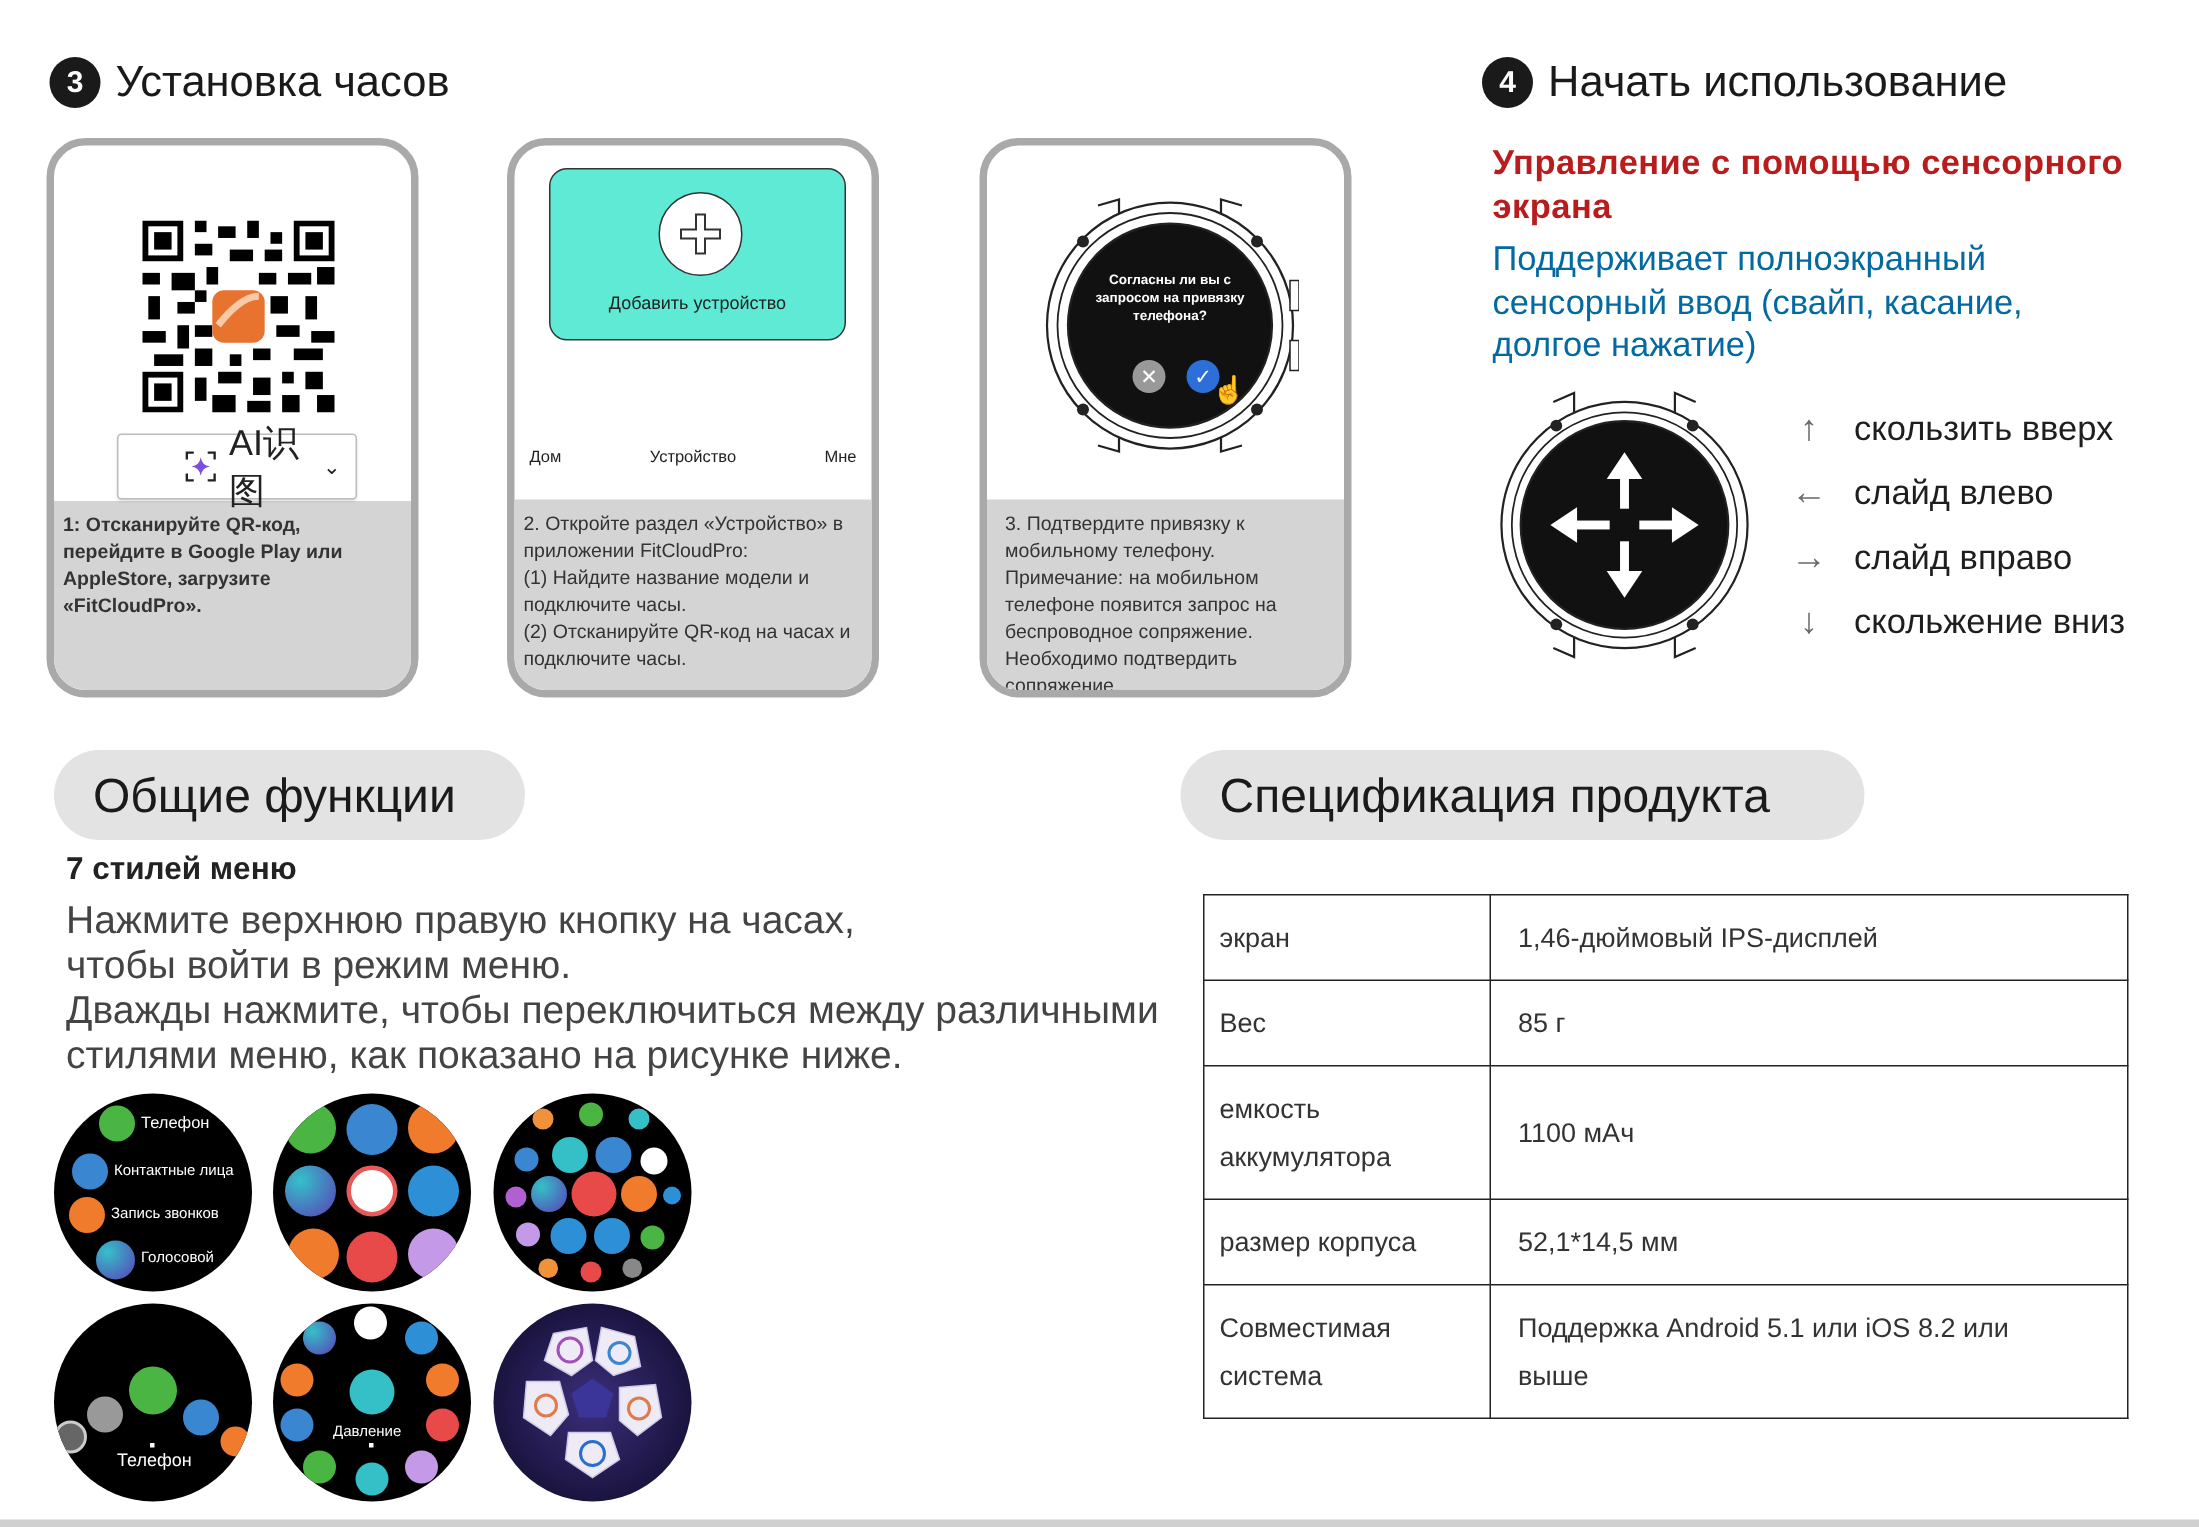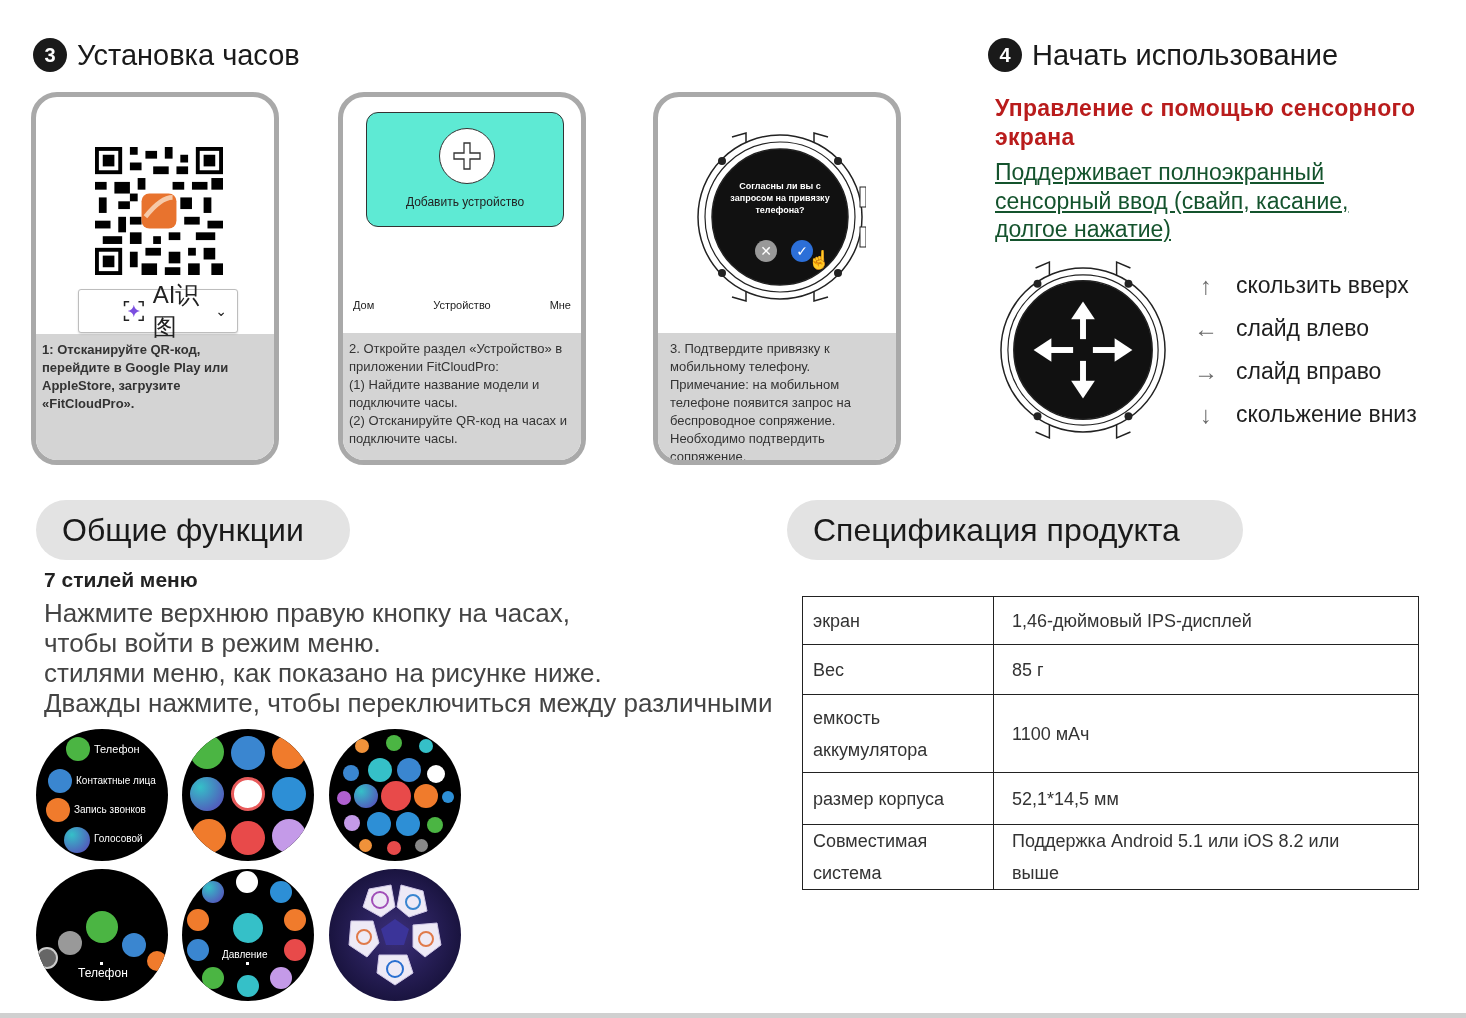--- a/index.html
+++ b/index.html
@@ -11,21 +11,21 @@
   .card-bottom { position:absolute; left:0; right:0; bottom:0; background:#d4d4d4; padding:7px 6px 6px 6px; font-size:13px; line-height:18px; color:#333; }
   .qr { position:absolute; left:57px; top:50px; width:132px; height:128px; }
   .ai-bar { position:absolute; left:42px; top:192px; width:160px; height:44px; background:#fff; border:1px solid #bdbdbd; border-radius:3px; display:flex; align-items:center; gap:8px; padding-left:8px; box-sizing:border-box; font-size:24px; color:#222; z-index:2; box-shadow:0 1px 2px rgba(0,0,0,0.15);}
   .add-box { position:absolute; left:23px; top:15px; width:196px; height:113px; border:1px solid #333; border-radius:12px; background:#5eead4; }
   .plus-circle { position:absolute; left:72px; top:15px; width:54px; height:54px; border:1.5px solid #333; border-radius:50%; background:#fff; }
   .tabbar { position:absolute; left:10px; right:10px; top:202px; display:flex; justify-content:space-between; font-size:11px; color:#222; }
   .section-pill { position:absolute; height:60px; border-radius:30px; background:#e3e3e3; display:flex; align-items:center; font-size:32px; color:#1a1a1a; padding:0 26px; box-sizing:border-box; }
   .dir-row { display:flex; align-items:center; gap:18px; height:43px; font-size:23px; color:#1e1e1e; }
   .dir-arrow { width:24px; text-align:center; color:#6a6a6a; font-size:24px; font-weight:bold; }
   table.spec { position:absolute; left:802px; top:596px; width:617px; border-collapse:collapse; font-size:18px; color:#333; }
-  table.spec td { border:1.2px solid #222; padding:0 10px; vertical-align:middle; line-height:32px; }
+  table.spec td { border:1.2px solid #222; padding:12px 10px; vertical-align:middle; line-height:32px; }
   table.spec td.k { width:170px; }
   table.spec td.v { padding-left:18px; }
   .watch { position:absolute; border-radius:50%; background:#000; overflow:hidden; }
   .ic { position:absolute; border-radius:50%; }
   .wlabel { position:absolute; color:#fff; font-size:11px; white-space:nowrap; }
 </style>
 </head>
 <body>
 
 <div class="abs step-title" style="left:33px; top:38px;">
@@ -137,21 +137,21 @@
   <div style="position:absolute; left:133px; top:143px; width:22px; height:22px; border-radius:50%; background:#2c6fd8; color:#fff; font-size:14px; text-align:center; line-height:22px;">✓</div>
   <div style="position:absolute; left:150px; top:152px; color:#fff; font-size:18px;">☝</div>
   <div class="card-bottom" style="top:236px;padding-left:12px;">3. Подтвердите привязку к мобильному телефону. Примечание: на мобильном телефоне появится запрос на беспроводное сопряжение. Необходимо подтвердить сопряжение.</div>
 </div>
 
 <div class="abs step-title" style="left:988px; top:38px;">
   <div class="step-num">4</div>
   <span>Начать использование</span>
 </div>
 <div class="abs" style="left:995px; top:94px; width:450px; font-size:23px; line-height:29px; font-weight:bold; color:#b91c1c; letter-spacing:0.3px;">Управление с помощью сенсорного экрана</div>
-<div class="abs" style="left:995px; top:158px; width:410px; font-size:23px; line-height:28.5px; color:#14532d;text-decoration:underline;">Поддерживает полноэкранный сенсорный ввод (свайп, касание, долгое нажатие)</div>
+<div class="abs" style="left:995px; top:158px; width:410px; font-size:23px; line-height:28.5px; color:#0369a1;">Поддерживает полноэкранный сенсорный ввод (свайп, касание, долгое нажатие)</div>
 
 <svg class="abs" style="left:998px; top:257px;" width="170" height="186" viewBox="0 0 172 186">
   <path d="M38 10 L52 4 L52 24 M134 10 L120 4 L120 24 M38 176 L52 182 L52 162 M134 176 L120 182 L120 162" stroke="#222" stroke-width="1.5" fill="none"></path>
   <circle cx="86" cy="93" r="83" fill="#fff" stroke="#222" stroke-width="1.5"></circle>
   <circle cx="86" cy="93" r="76" fill="none" stroke="#222" stroke-width="1.2"></circle>
   <circle cx="86" cy="93" r="70" fill="#111" stroke="#222" stroke-width="1.5"></circle>
   <circle cx="40" cy="26" r="4" fill="#222"></circle>
     <circle cx="132" cy="26" r="4" fill="#222"></circle>
     <circle cx="40" cy="160" r="4" fill="#222"></circle>
     <circle cx="132" cy="160" r="4" fill="#222"></circle>
@@ -184,22 +184,22 @@
     <span class="dir-arrow">↓</span>
     <span>скольжение вниз</span>
   </div>
 </div>
 
 <div class="section-pill" style="left:36px; top:500px; width:314px;">Общие функции</div>
 <div class="abs" style="left:44px; top:568px; font-size:21px; font-weight:bold; color:#222;">7 стилей меню</div>
 <div class="abs" style="left:44px; top:598px; font-size:26px; line-height:30px; color:#444;">
   <div>Нажмите верхнюю правую кнопку на часах,</div>
   <div>чтобы войти в режим меню.</div>
+  <div>Дважды нажмите, чтобы переключиться между различными</div>
   <div>стилями меню, как показано на рисунке ниже.</div>
-  <div>Дважды нажмите, чтобы переключиться между различными</div>
 </div>
 
 <div class="watch" style="left:36px; top:729px; width:132px; height:132px;">
   <div class="ic" style="left:30px; top:8px; width:24px; height:24px; background:#4bb543;"></div>
   <div class="wlabel" style="left:58px; top:14px;">Телефон</div>
   <div class="ic" style="left:12px; top:40px; width:24px; height:24px; background:#3a86d0;"></div>
   <div class="wlabel" style="left:40px; top:46px; font-size:10px;">Контактные лица</div>
   <div class="ic" style="left:10px; top:69px; width:24px; height:24px; background:#f07b2c;"></div>
   <div class="wlabel" style="left:38px; top:75px; font-size:10px;">Запись звонков</div>
   <div class="ic" style="left:28px; top:98px; width:26px; height:26px; background:radial-gradient(circle at 30% 30%, #35c0c8, #5a3fb8);"></div>

